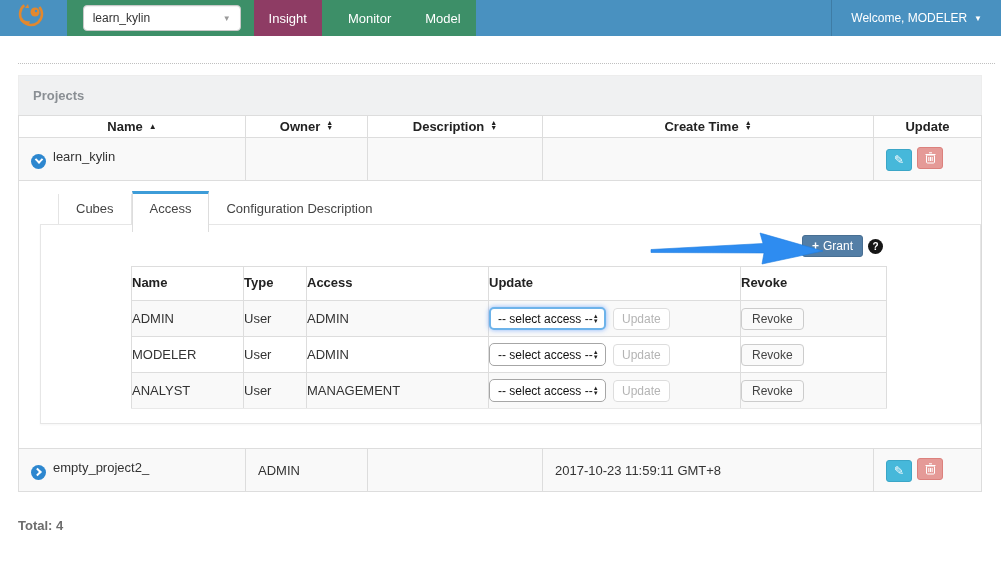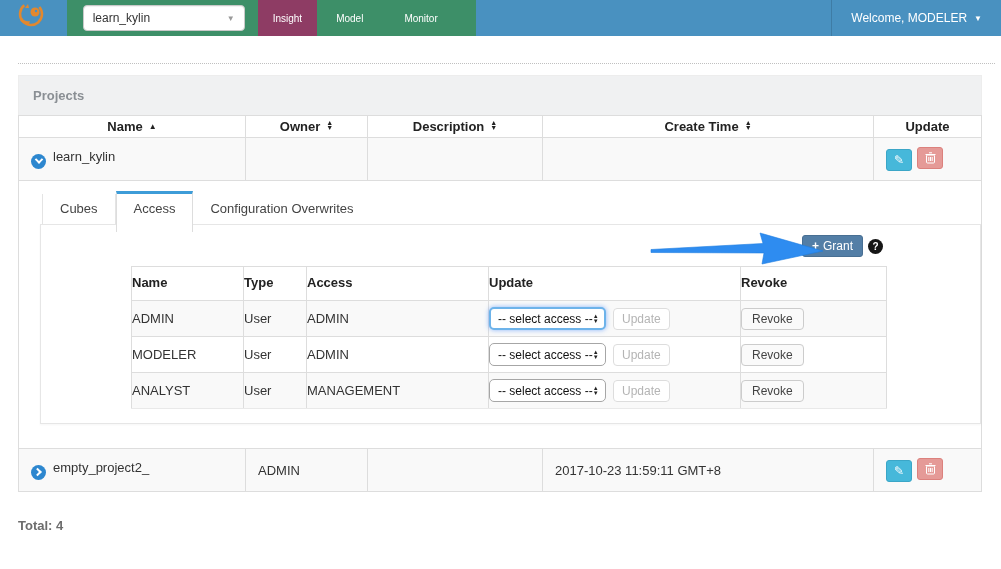--- a/index.html
+++ b/index.html
@@ -12,21 +12,21 @@
   .brand { display: flex; align-items: center; gap: 8px; padding: 0 14px 0 10px; flex-direction: column; }
   .brand-text { color: #fff; font-size: 19px; letter-spacing: .3px; }
   .green-zone { background: #3d8f68; display: flex; align-items: center; width: 409px; flex: 0 0 auto; }
   .proj-select {
     margin-left: 16px; width: 162px; height: 26px; background: #fff;
     border: 1px solid #c9c9c9; border-radius: 4px; display: flex; align-items: center;
     justify-content: space-between; padding: 0 9px; font-size: 12px; color: #333;
     box-shadow: inset 0 1px 1px rgba(0,0,0,.06);
   }
   .proj-caret { color: #9a9a9a; font-size: 8px; }
-  .nav-btn { height: 36px; display: flex; align-items: center; padding: 0 15px; color: #fff; font-size: 10px; cursor: pointer; }
+  .nav-btn { height: 36px; display: flex; align-items: center; padding: 0 15px; color: #fff; font-size: 13px; cursor: pointer; }
   .nav-btn.insight { background: #8e3c64; margin-left: 13px; }
   .nav-btn.model { margin-left: 4px; }
   .nav-btn.monitor { margin-left: 11px; }
   .user-menu {
     position: absolute; right: 0; top: 0; height: 36px; display: flex; align-items: center;
     gap: 7px; padding: 0 19px; border-left: 1px solid rgba(0,0,0,.14); color: #fff; font-size: 12px; cursor: pointer;
   }
   .user-caret { font-size: 8px; color: #fff; }
   
   .dotted-divider { border-top: 1px dotted #c0c0c0; margin: 27px 6px 0 18px; }
@@ -48,21 +48,21 @@
   .expand-icon { width: 15px; height: 15px; border-radius: 50%; background: #2d87cf; display: inline-flex; align-items: center; justify-content: center; margin-right: 7px; vertical-align: -3px; cursor: pointer; }
   .chev { display: block; width: 6px; height: 6px; border-color: #fff; border-style: solid; border-width: 0; }
   .chev-down { border-left-width: 2px; border-bottom-width: 2px; transform: rotate(-45deg) translate(1px,-1px); }
   .chev-right { border-top-width: 2px; border-right-width: 2px; transform: rotate(45deg) translate(-1px,1px); }
   
   .btn-edit, .btn-del { width: 26px; height: 22px; border-radius: 3px; display: inline-flex; align-items: center; justify-content: center; cursor: pointer; }
   .btn-edit { background: #46b8da; border: 1px solid #3ba6c7; margin-right: 5px; color: #fff; font-size: 12px; }
   .btn-del  { background: #e59a97; border: 1px solid #dc817d; }
   
   .tabpanel { position: relative; padding-top: 33px; }
-  .tabs { position: absolute; top: 0; left: 2px; display: flex; align-items: flex-end; height: 33px; z-index: 2; justify-content: center; }
+  .tabs { position: absolute; top: 0; left: 18px; display: flex; align-items: flex-end; height: 33px; z-index: 2; justify-content: center; }
   .tab { padding: 0 17px; height: 30px; line-height: 30px; font-size: 13px; color: #444; background: #fff; cursor: pointer; }
   .tab-cubes { border-left: 1px solid #e4e4e4; border-right: 1px solid #e4e4e4; }
   .tab-active { border-top: 3px solid #3d9cd8; border-left: 1px solid #ddd; border-right: 1px solid #ddd; height: 41px; margin-bottom: -8px; position: relative; z-index: 3; }
   .tab-plain { border: none; }
   .tab-content { border: 1px solid #e6e6e6; background: #fff; min-height: 195px; padding-bottom: 14px; box-shadow: 0 1px 2px rgba(0,0,0,.04); }
   .grant-row { display: flex; justify-content: flex-end; align-items: center; gap: 5px; margin: 10px 97px 0 0; }
   .grant-btn { background: #537ea6; border: 1px solid #486f93; border-radius: 3px; color: #fff; font-size: 12px; padding: 3px 9px; display: inline-flex; align-items: center; gap: 4px; cursor: pointer; }
   .grant-plus { font-weight: bold; font-size: 12px; }
   .help-icon { width: 15px; height: 15px; border-radius: 50%; background: #161616; color: #fff; font-size: 10px; font-weight: bold; display: inline-flex; align-items: center; justify-content: center; cursor: pointer; }
   
@@ -102,22 +102,22 @@
       </svg>
     </span>
     <span class="brand-text">Kylin</span>
   </div>
   <div class="green-zone">
     <div class="proj-select">
       <span>learn_kylin</span>
       <span class="proj-caret">▼</span>
     </div>
     <div class="nav-btn insight">Insight</div>
+    <div class="nav-btn monitor">Monitor</div>
     <div class="nav-btn model">Model</div>
-    <div class="nav-btn monitor">Monitor</div>
   </div>
   <div class="user-menu">
     <span>Welcome, MODELER</span>
     <span class="user-caret">▼</span>
   </div>
 </div>
 
 <div class="dotted-divider"></div>
 
 <div class="panel">
@@ -166,21 +166,21 @@
             </span>
       </td>
     </tr>
 
     <tr class="detail-row">
       <td colspan="5">
         <div class="tabpanel">
           <div class="tabs">
             <div class="tab tab-cubes">Cubes</div>
             <div class="tab tab-active">Access</div>
-            <div class="tab tab-plain">Configuration Overwrites</div>
+            <div class="tab tab-plain">Configuration Description</div>
           </div>
           <div class="tab-content">
             <div class="grant-row">
               <span class="grant-btn">
                 <span class="grant-plus">+</span>
                 <span>Grant</span>
               </span>
               <span class="help-icon">?</span>
             </div>
 

